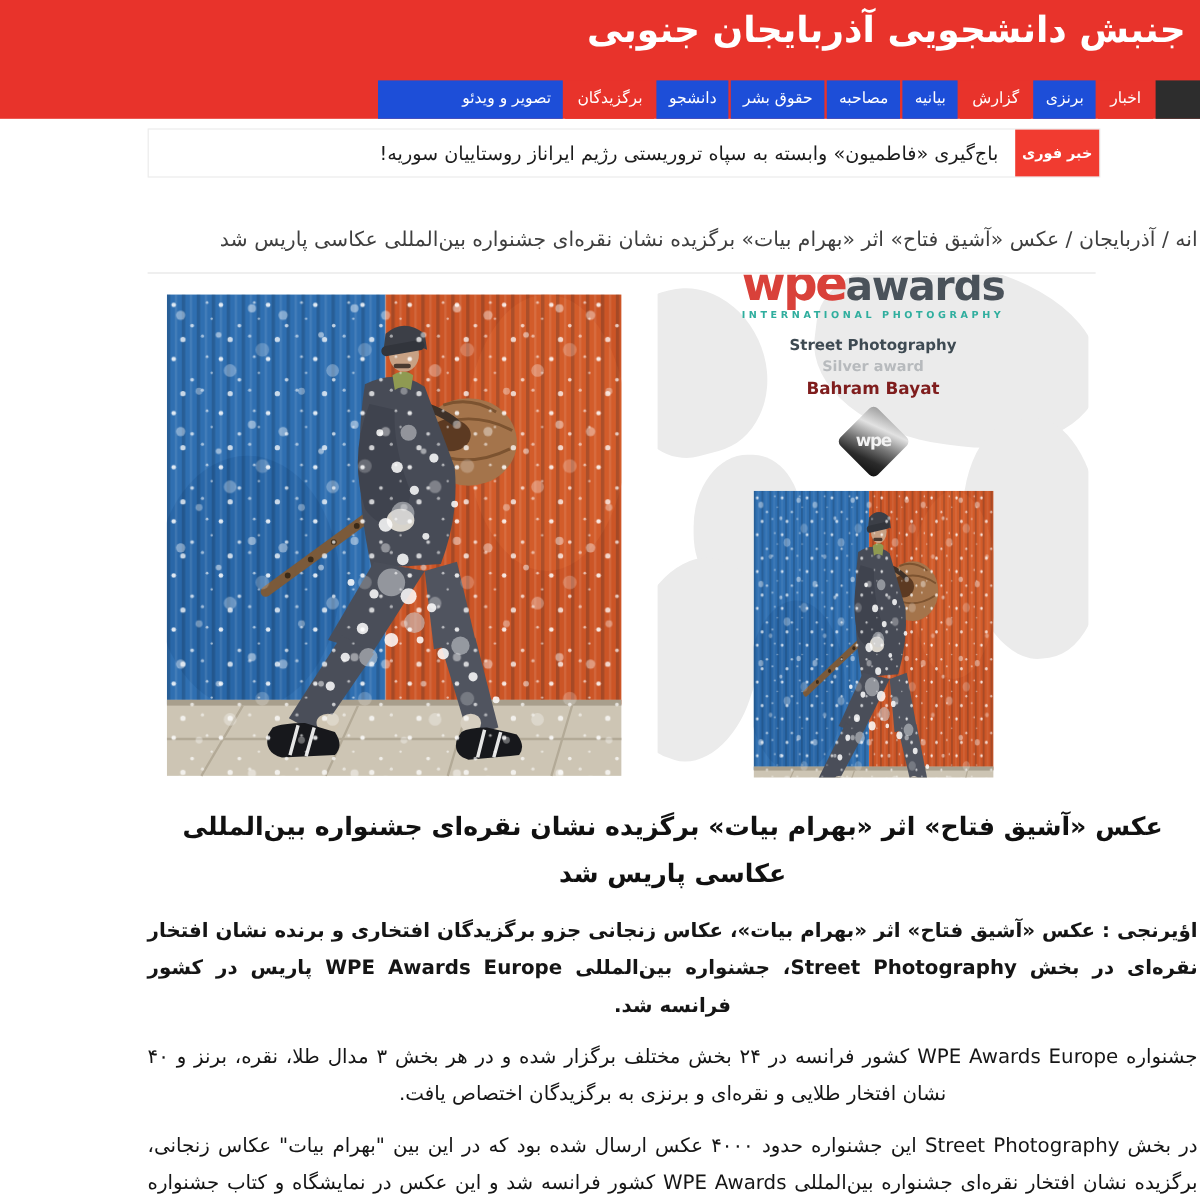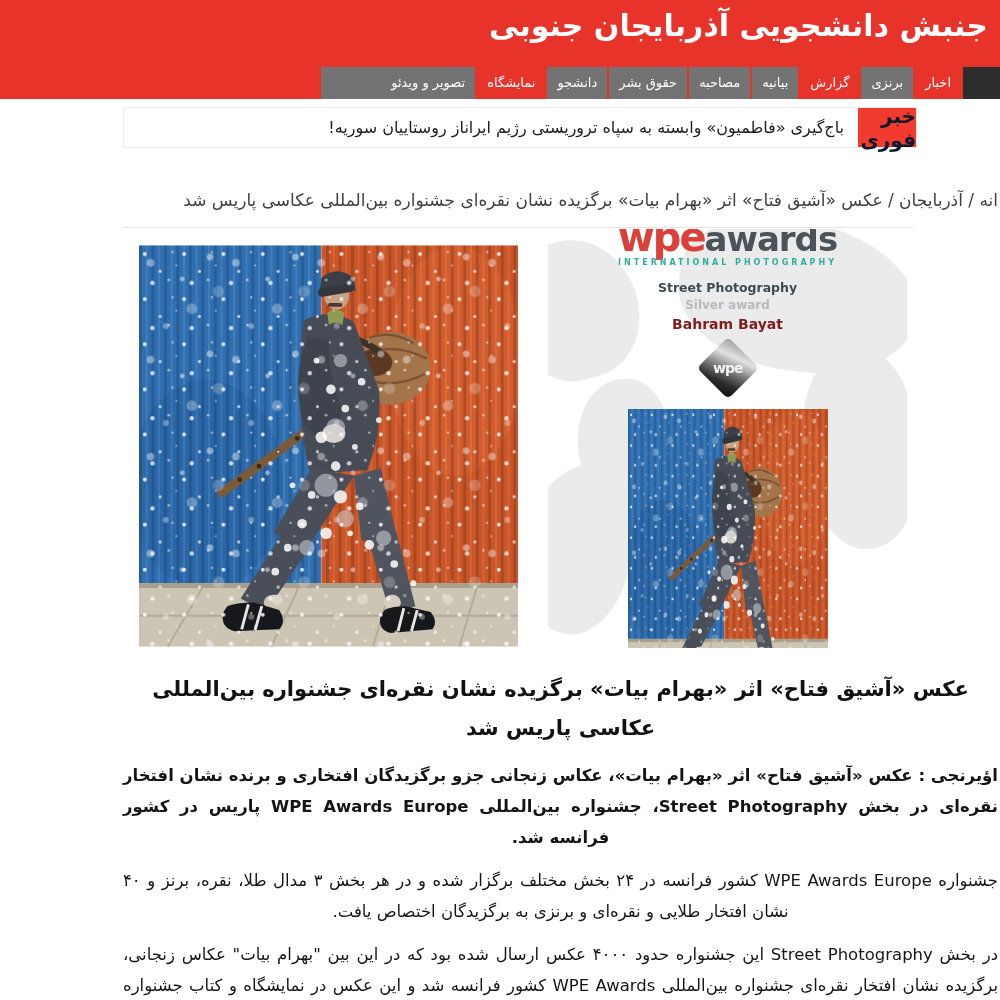--- a/index.html
+++ b/index.html
@@ -6,29 +6,29 @@
   html,body { width:1000px; height:1000px; background:#fff; overflow:hidden;
               font-family:"DejaVu Sans","Liberation Sans",sans-serif; }
   .page { position:relative; width:1000px; height:1000px; direction:rtl; }
 
   
   .site-header { position:absolute; top:0; left:0; width:1000px; height:99px; background:#e8332b; }
   .site-title  { position:absolute; top:8px; right:12px; color:#fff; font-size:30px; font-weight:bold; letter-spacing:-.5px; }
 
   
   .main-nav { position:absolute; bottom:0; right:0; height:32px; display:flex; direction:rtl; column-gap:2px; }
-  .nav-item { background:#737373; color:#fff; font-size:13px; line-height:32px; padding:0 10px; white-space:nowrap; cursor:pointer; }
+  .nav-item { background:#1d4ed8; color:#fff; font-size:13px; line-height:32px; padding:0 10px; white-space:nowrap; cursor:pointer; }
   .nav-item.hl { background:#e8332b; }
   .nav-spacer { width:37px; background:#2d2d2d; }
   .nav-item.wide { padding-left:70px; }
 
   
   .breaking { position:absolute; top:107px; left:123px; width:794px; height:41px; background:#fff;
               border:1px solid #ececec; display:flex; direction:rtl; align-items:stretch; }
-  .breaking-label { width:58px; background:#f13b30; color:#0f172a; font-size:20px; font-weight:bold;
+  .breaking-label { width:70px; background:#f13b30; color:#ffffff; font-size:12px; font-weight:bold;
                     display:flex; align-items:center; justify-content:center; flex:0 0 auto; }
   .breaking-text { flex:1; font-size:16px; color:#1c1c1c; line-height:39px; padding:0 14px;
                    white-space:nowrap; overflow:hidden; }
 
   
   .breadcrumb { position:absolute; top:190px; right:2px; font-size:17px; color:#3f3f3f;
                 white-space:nowrap; direction:rtl; cursor:pointer; }
 
   .divider { position:absolute; top:227px; left:123px; width:790px; height:1px; background:#e4e4e4; }
 
@@ -68,21 +68,21 @@
     <div class="site-title">جنبش دانشجویی آذربایجان جنوبی</div>
     <nav class="main-nav">
       <div class="nav-spacer"></div>
       <div class="nav-item hl">اخبار</div>
       <div class="nav-item">برنزی</div>
       <div class="nav-item hl">گزارش</div>
       <div class="nav-item">بیانیه</div>
       <div class="nav-item">مصاحبه</div>
       <div class="nav-item">حقوق بشر</div>
       <div class="nav-item">دانشجو</div>
-      <div class="nav-item hl">نمایشگاه</div>
+      <div class="nav-item hl">برگزیدگان</div>
       <div class="nav-item wide">تصویر و ویدئو</div>
     </nav>
   </header>
 
   <section class="breaking">
     <div class="breaking-label">خبر فوری</div>
     <div class="breaking-text">باج‌گیری «فاطمیون» وابسته به سپاه تروریستی رژیم ایراناز روستاییان سوریه!</div>
   </section>
 
   <div class="breadcrumb">انه / آذربایجان / عکس «آشیق فتاح» اثر «بهرام بیات» برگزیده نشان نقره‌ای جشنواره بین‌المللی عکاسی پاریس شد</div>

